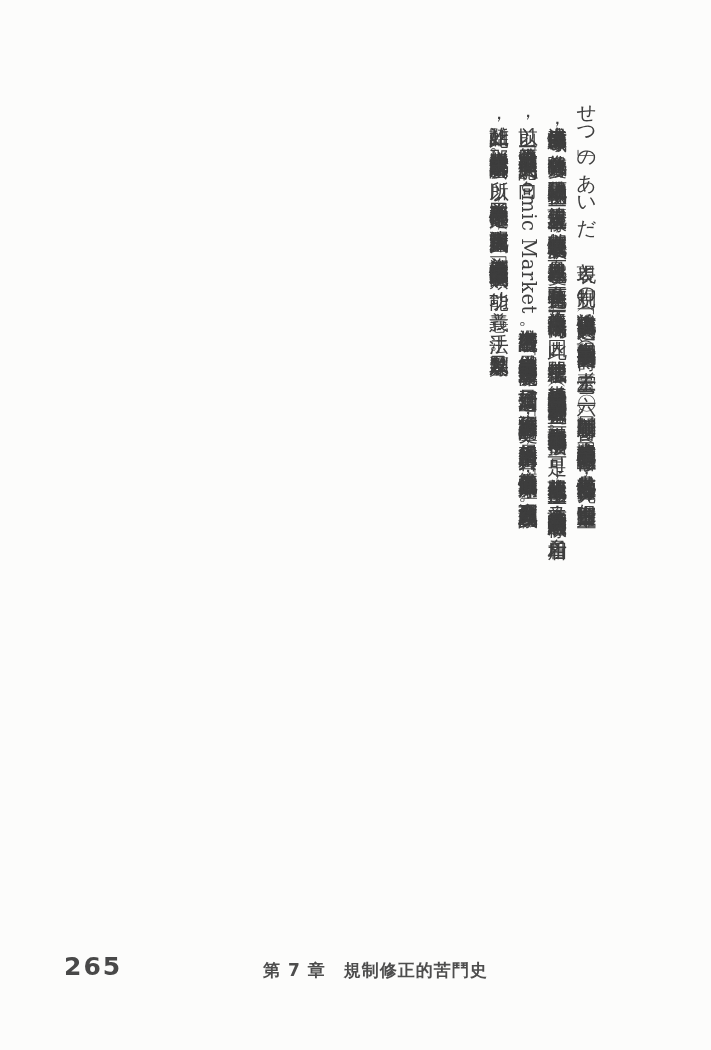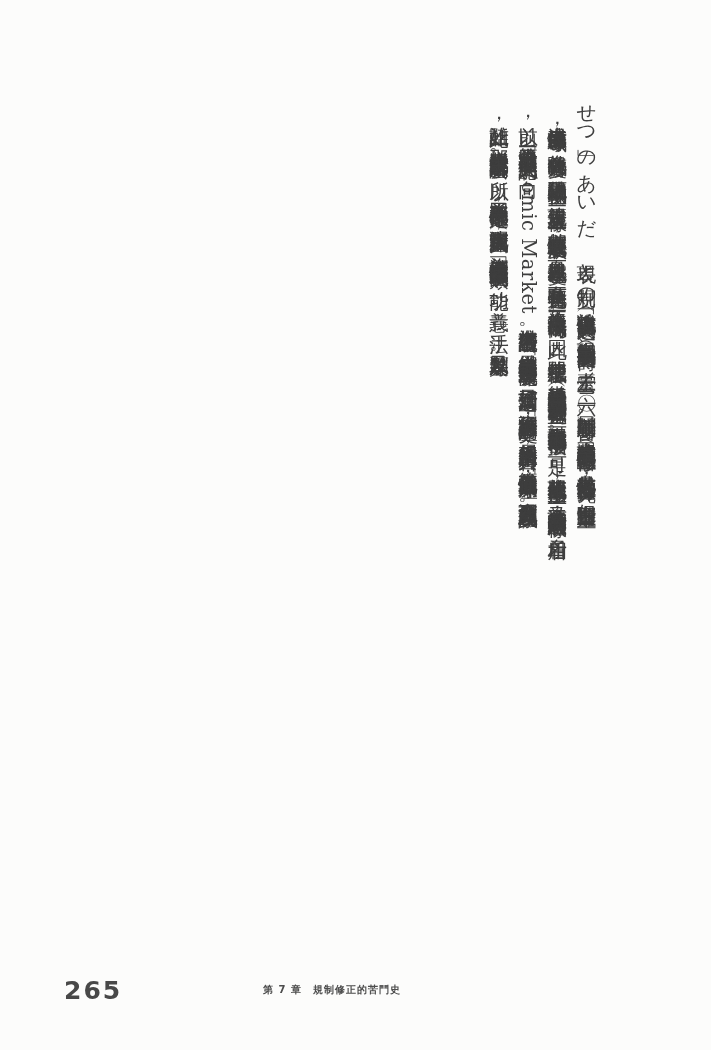--- a/index.html
+++ b/index.html
@@ -34,40 +34,40 @@
     margin: 0;
     padding: 0;
     text-indent: 1em;
   }
   .para.continuation {
     text-indent: 0;
   }
   .footer {
     position: absolute;
     left: 0;
-    top: 970px;
+    top: 946px;
     width: 711px;
     height: 45px;
     font-family: "DejaVu Sans", "Liberation Sans", sans-serif;
     color: #4d4d4d;
   }
   .page-number {
     position: absolute;
     left: 64px;
     top: 6px;
     font-size: 25px;
     font-weight: bold;
     letter-spacing: 2px;
     color: #484848;
   }
   .chapter-title {
     position: absolute;
     left: 263px;
     top: 13px;
-    font-size: 10px;
+    font-size: 17px;
     font-weight: bold;
     letter-spacing: 1px;
     color: #4d4d4d;
   }
 </style>
 </head>
 <body>
 
 <div class="page">
 

